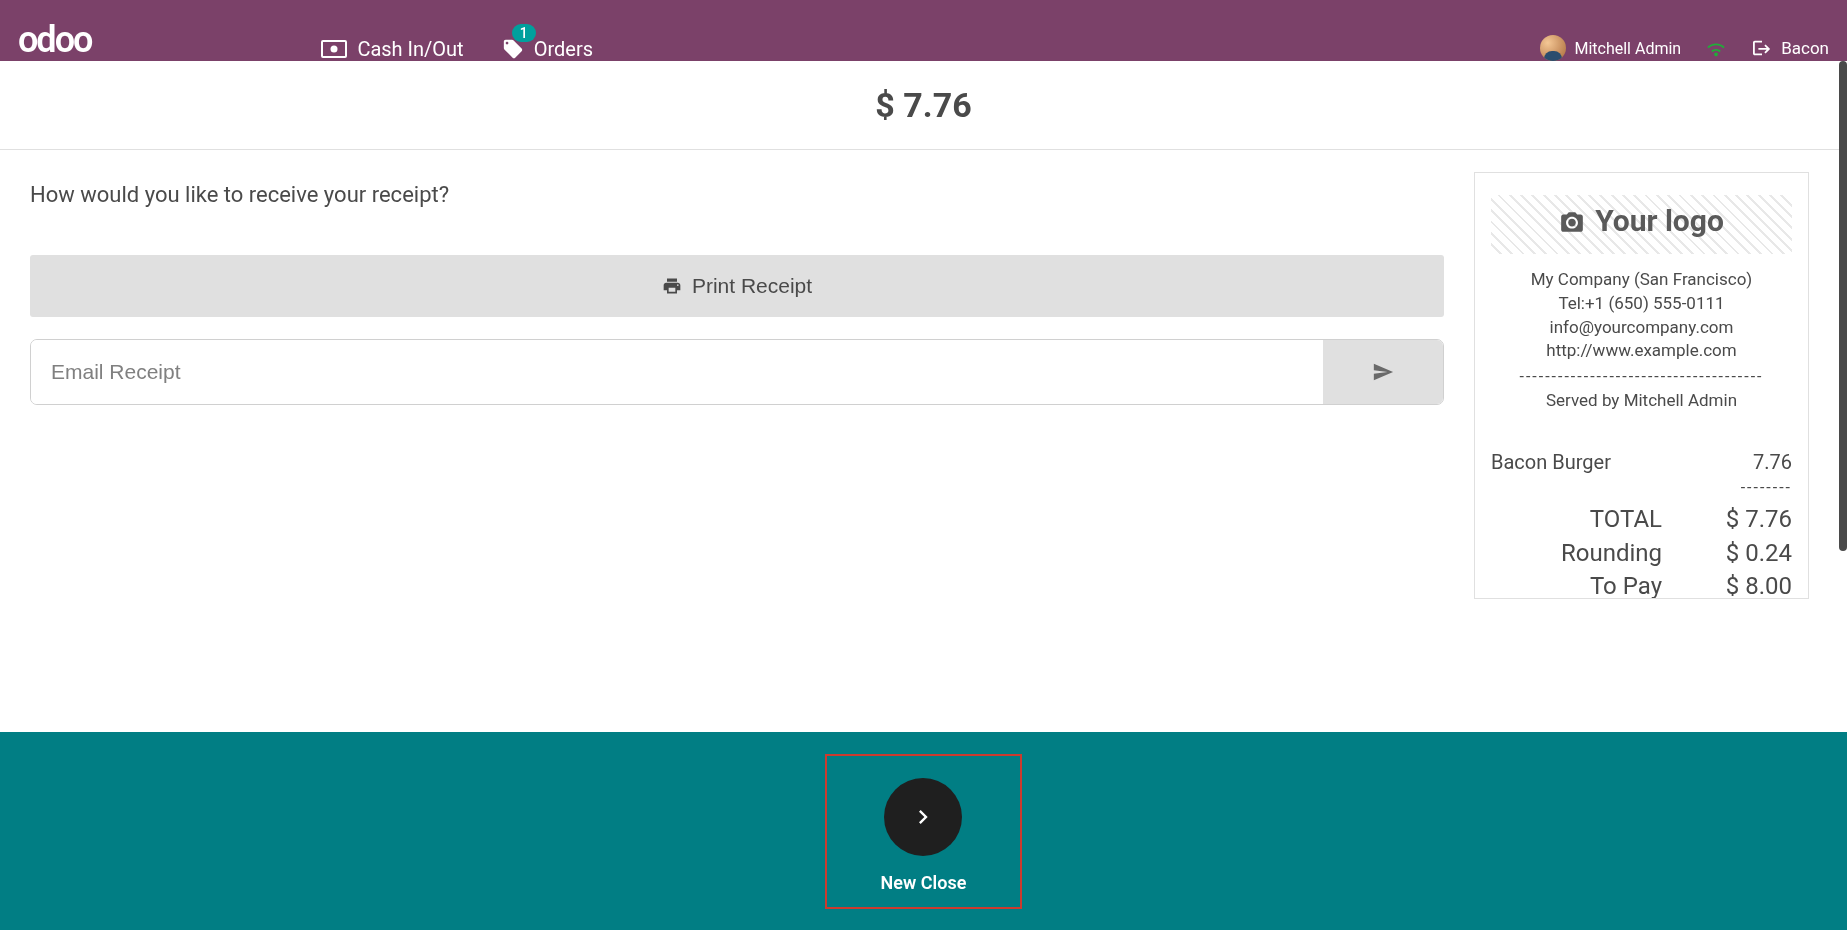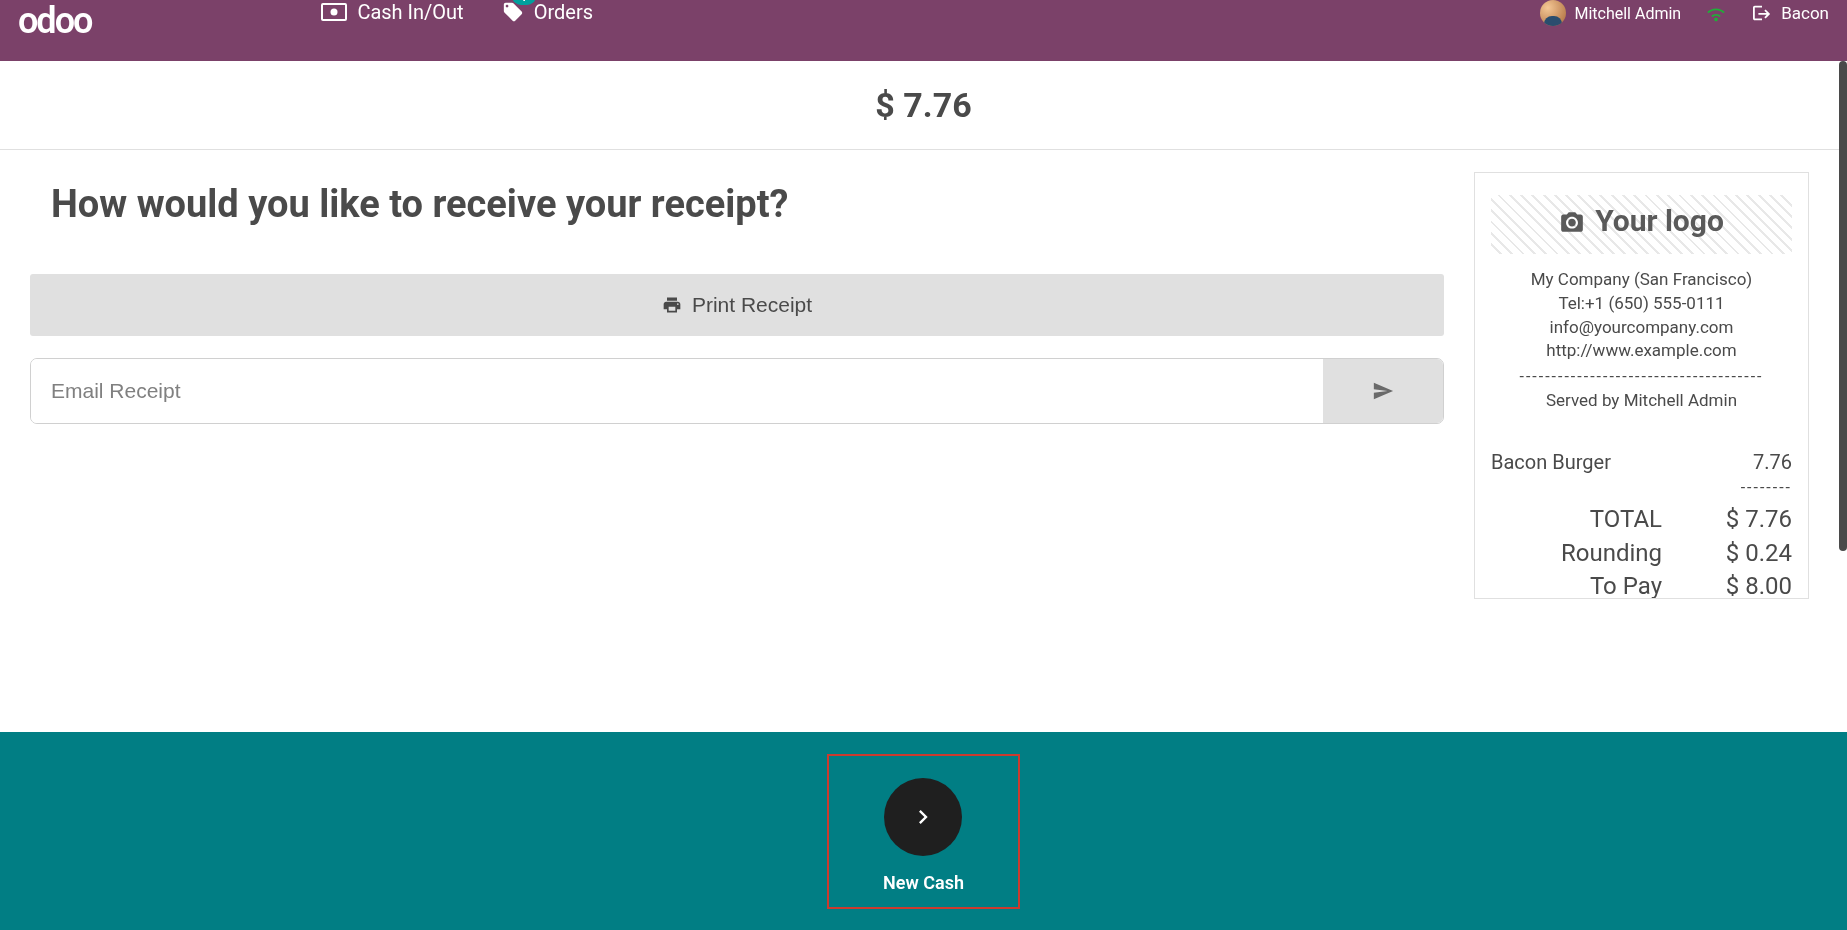--- a/index.html
+++ b/index.html
@@ -12,21 +12,21 @@
       background: #ffffff;
       width: 1847px;
       height: 930px;
       overflow: hidden;
       position: relative;
     }
     .header {
       background: #7B4169;
       height: 61px;
       display: flex;
-      align-items: flex-start;
+      align-items: flex-end;
       padding: 0 18px;
       color: #ffffff;
     }
     .logo {
       font-size: 36px;
       font-weight: 600;
       letter-spacing: -2px;
       color: #ffffff;
     }
     .header-center {
@@ -135,25 +135,24 @@
     .main-content {
       display: flex;
       padding: 0;
       height: 449px;
     }
     .left-panel {
       flex: 1;
       padding: 32px 30px 0 30px;
     }
     .receipt-question {
-      font-size: 38px;
-      font-weight: 700;
+      font-size: 22px;
+      font-weight: 400;
       color: #4a4a4a;
       margin-bottom: 48px;
-      margin-left: 21px;
     }
     .print-btn {
       width: 100%;
       background: #E0E0E0;
       border: none;
       padding: 19px;
       font-size: 21px;
       color: #4a4a4a;
       cursor: pointer;
       display: flex;
@@ -430,19 +429,19 @@
   </div>
 </div>
 
 <div class="bottom-bar">
   <div class="new-order-container">
     <div class="circle-btn">
       <svg class="chevron-right" viewBox="0 0 24 24">
         <path d="M8.59 16.59L13.17 12 8.59 7.41 10 6l6 6-6 6-1.41-1.41z"></path>
       </svg>
     </div>
-    <div class="new-order-label">New Cash</div>
+    <div class="new-order-label">New Close</div>
   </div>
 </div>
 
 <div class="scrollbar-track">
   <div class="scrollbar-thumb"></div>
 </div>
 
 </body></html>

